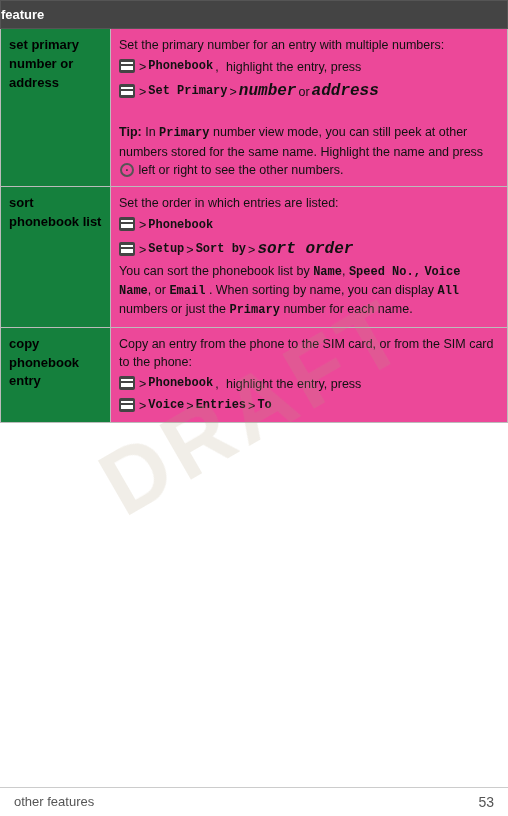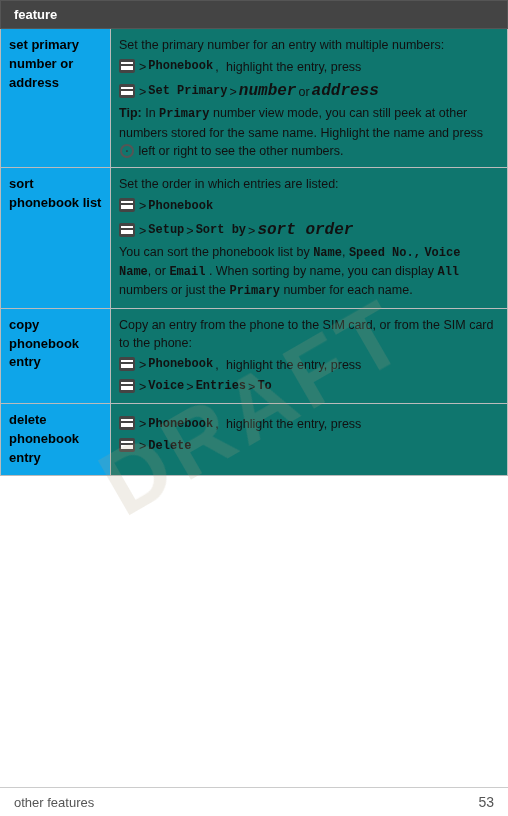--- a/index.html
+++ b/index.html
@@ -24,47 +24,47 @@
       width: 100%;
       border-collapse: collapse;
       border: 1.5px solid #555;
     }
 
     thead tr th {
       background: #444;
       color: #fff;
       font-weight: bold;
       font-size: 13px;
-      padding: 6px 13px;
+      padding: 6px 0;
       text-align: left;
       border-bottom: 1.5px solid #555;
     }
 
     tbody tr td {
       border: 1px solid #bbb;
       vertical-align: top;
       padding: 7px 8px;
       font-size: 12.5px;
       line-height: 1.45;
     }
 
     td.feature-label {
       font-weight: bold;
       font-size: 13px;
       width: 110px;
       min-width: 90px;
       color: #000;
-      background: #0ea5e9;
+      background: #15803d;
       vertical-align: top;
       padding: 7px 8px;
     }
 
     td.feature-content {
       color: #111;
-      background: #0f766e;
+      background: #ec4899;
     }
 
     .menu-icon {
       display: inline-block;
       width: 16px;
       height: 14px;
       background: #444;
       border-radius: 2px;
       margin-right: 2px;
       vertical-align: middle;
@@ -79,21 +79,21 @@
       width: 12px;
       height: 2px;
       background: #fff;
     }
     .menu-icon::before { top: 3px; box-shadow: 0 4px 0 #fff; }
     .menu-icon::after { top: 9px; }
 
     .kw { font-family: 'Courier New', monospace; font-weight: bold; font-size: 12px; }
     .it { font-style: italic; font-weight: bold; font-size: 16px; font-family: 'Courier New', monospace; }
     .tip-bold { font-weight: bold; }
-    .tip-block { margin-top: 1px; font-size: 12.5px; }
+    .tip-block { margin-top: 20px; font-size: 12.5px; }
     .nav-line { margin-top: 4px; display: flex; align-items: center; flex-wrap: wrap; gap: 2px; font-size: 12.5px; }
     .center-dot {
       display: inline-block;
       width: 14px;
       height: 14px;
       border-radius: 50%;
       border: 2px solid #555;
       text-align: center;
       line-height: 10px;
       font-size: 9px;
@@ -109,21 +109,21 @@
       position: absolute;
       top: 50%;
       left: 50%;
       transform: translate(-50%, -50%);
       color: #333;
     }
 
     .footer-row {
       display: flex;
       justify-content: space-between;
-      align-items: center;
+      align-items: flex-start;
       padding: 6px 14px;
       margin-top: auto;
       border-top: 1px solid #ccc;
     }
 
     .footer-text {
       font-size: 13px;
       color: #555;
     }
 
@@ -239,37 +239,20 @@
             <span>&gt;</span>
             <span class="kw">Voice</span>
             <span>&gt;</span>
             <span class="kw">Entries</span>
             <span>&gt;</span>
             <span class="kw">To</span>
           </div>
         </td>
       </tr>
 
-      <tr>
-        <td class="feature-label">
-          <span>delete phonebook entry</span>
-        </td>
-        <td class="feature-content">
-          <div class="nav-line">
-            <span class="menu-icon"></span>
-            <span>&gt;</span>
-            <span class="kw">Phonebook</span><span>,</span>&nbsp;<span>highlight the entry, press</span>
-          </div>
-          <div class="nav-line">
-            <span class="menu-icon"></span>
-            <span>&gt;</span>
-            <span class="kw">Delete</span>
-          </div>
-        </td>
-      </tr>
 
     </tbody>
   </table>
 
   <div class="footer-row">
     <span class="footer-text">other features</span>
     <span class="footer-number">53</span>
   </div>
 </div>
 

